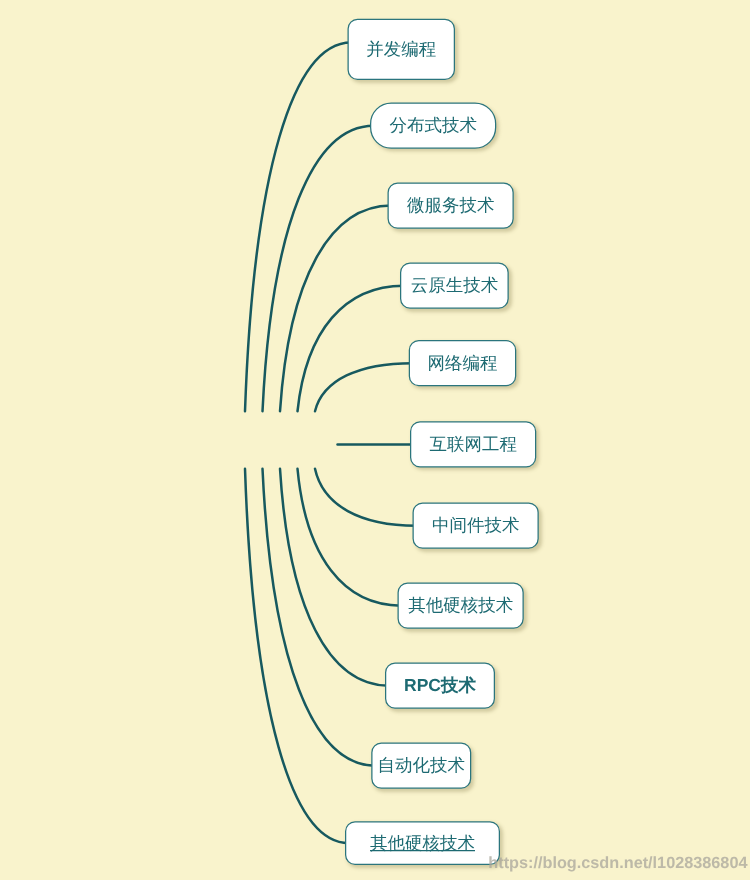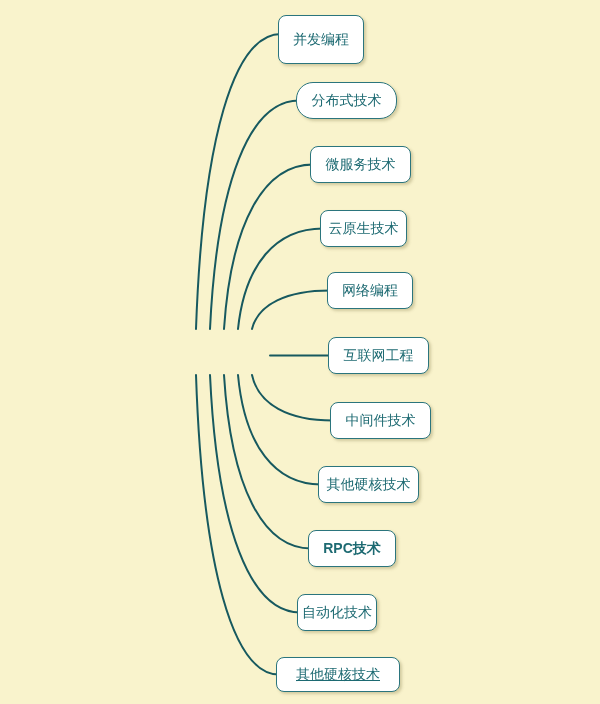--- a/index.html
+++ b/index.html
@@ -85,13 +85,14 @@
       <div class="branch" style="left: 320px; top: 210px; width: 87px; height: 37px;">云原生技术</div>
       <div class="branch" style="left: 327px; top: 272px; width: 86px; height: 37px;">网络编程</div>
       <div class="branch" style="left: 328px; top: 337px; width: 101px; height: 37px;">互联网工程</div>
       <div class="branch" style="left: 330px; top: 402px; width: 101px; height: 37px;">中间件技术</div>
       <div class="branch" style="left: 318px; top: 466px; width: 101px; height: 37px;">其他硬核技术</div>
       <div class="branch" style="left: 308px; top: 530px; width: 88px; height: 37px; font-weight: bold;">RPC技术</div>
       <div class="branch" style="left: 297px; top: 594px; width: 80px; height: 37px;">自动化技术</div>
       <div class="branch" style="left: 276px; top: 657px; width: 124px; height: 35px; text-decoration: underline;">其他硬核技术</div>
     </div>
 
+  <div id="watermark">https://blog.csdn.net/l1028386804</div>
 </div>
 
 </body></html>

